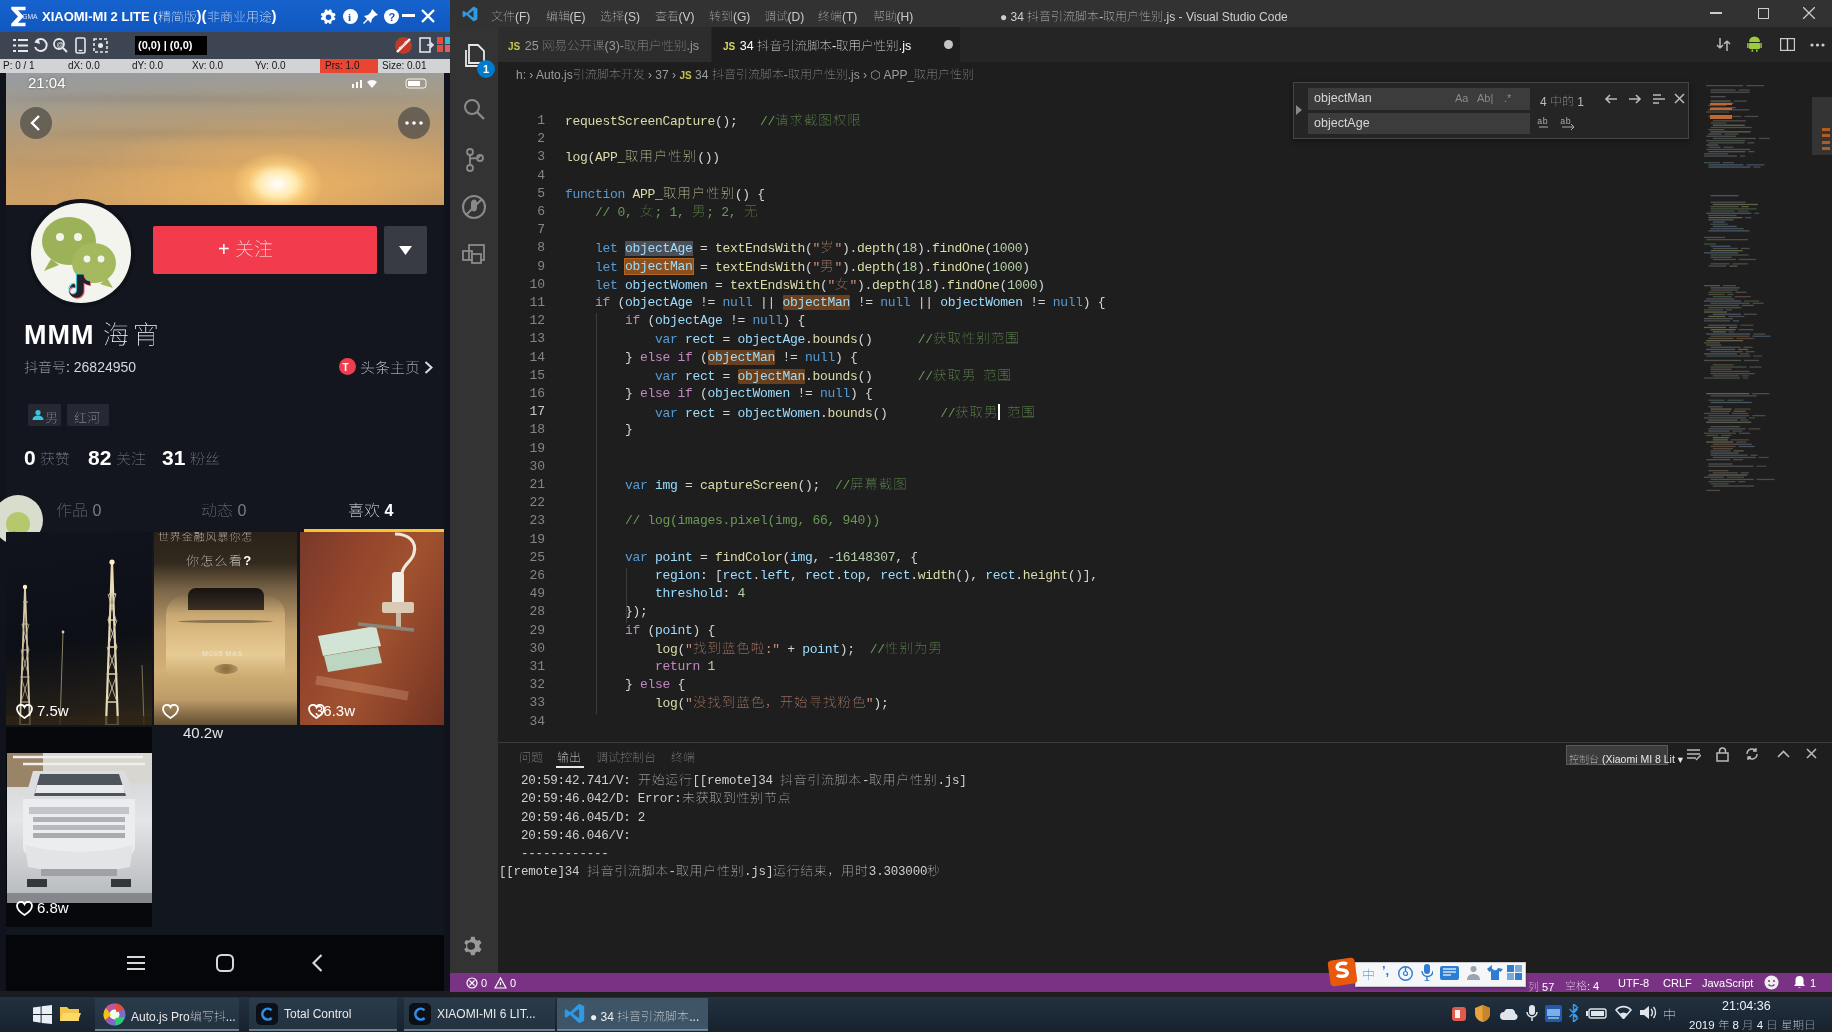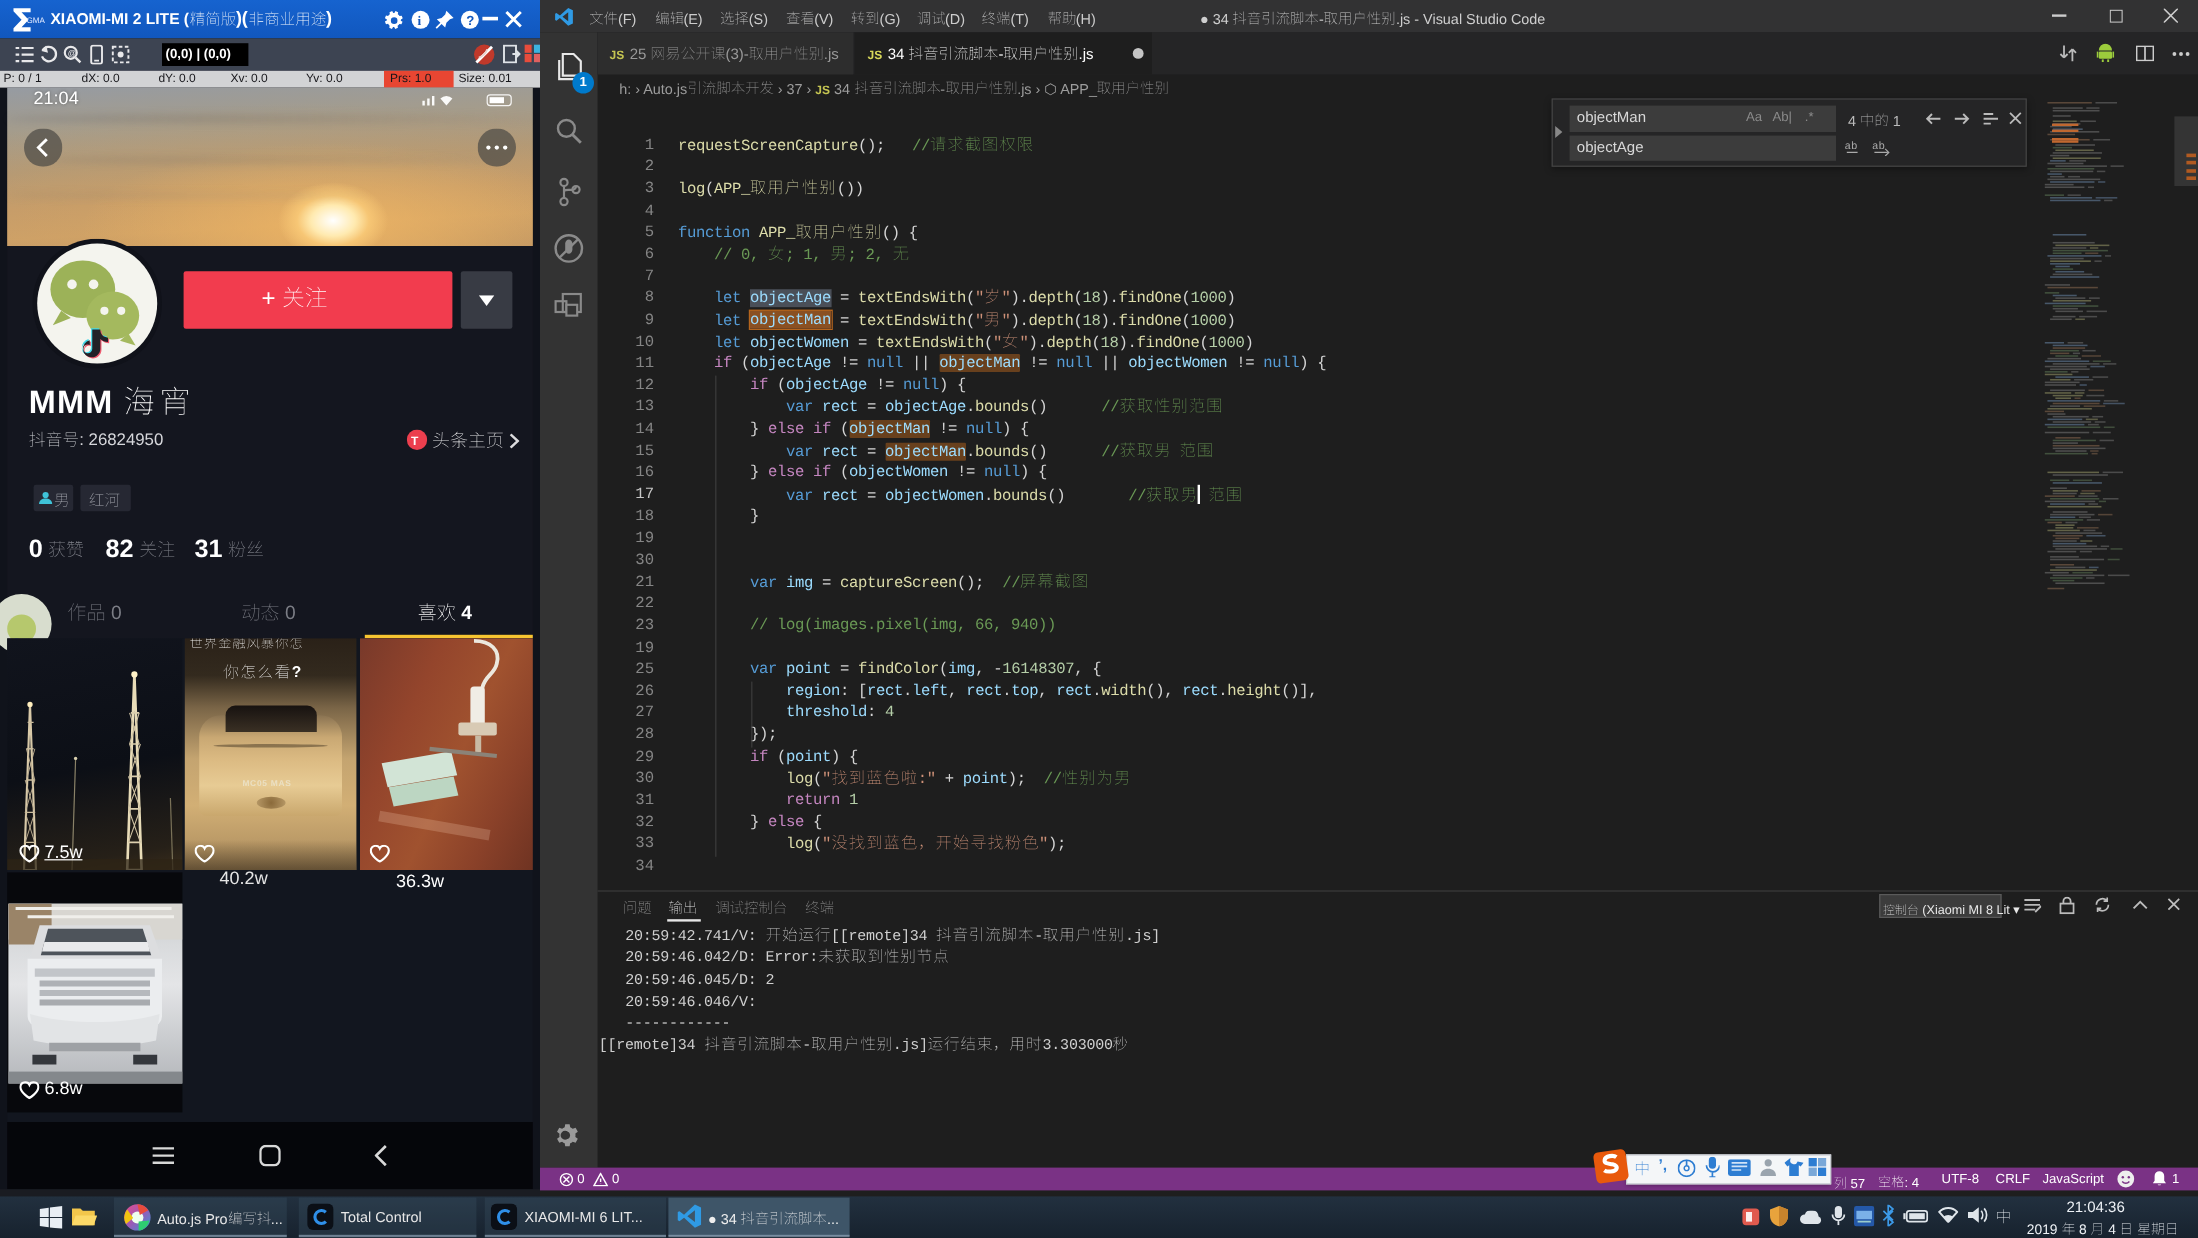--- a/index.html
+++ b/index.html
@@ -276,29 +276,29 @@
     <path d="M26 72h92v5H26z" fill="#b6b9bd"></path>
     <path d="M26 80h92v5H26z" fill="#a8abaf"></path>
     <path d="M18 92c32 9 78 9 108 0l-3 22c-32 7-70 7-102 0z" fill="#e2e4e6"></path>
     <path d="M34 116h76v7H34z" fill="#9ea1a5"></path>
     <path d="M20 126h20v8H20zM104 126h20v8h-20z" fill="#34373c"></path>
     <rect x="0" y="140" width="145" height="10" fill="#84888c"></rect>
   </svg>
 <svg class="ab" style="left:16px;top:704px" width="17" height="15" viewBox="0 0 17 15">
     <path d="M8.5 14S1 9.5 1 4.8C1 2.2 3 .8 5 .8c1.6 0 2.9.9 3.5 2.2C9.1 1.7 10.4.8 12 .8c2 0 4 1.4 4 4 0 4.7-7.5 9.2-7.5 9.2z" fill="none" stroke="#fff" stroke-width="1.8"></path>
   </svg>
-<div style="position:absolute;left:37px;top:702px;font:15px 'Liberation Sans',sans-serif;color:#fff;text-decoration:underline;">7.5w</div>
+<div style="position:absolute;left:37px;top:702px;font:15px 'Liberation Sans',sans-serif;color:#fff;">7.5w</div>
 <svg class="ab" style="left:162px;top:704px" width="17" height="15" viewBox="0 0 17 15">
     <path d="M8.5 14S1 9.5 1 4.8C1 2.2 3 .8 5 .8c1.6 0 2.9.9 3.5 2.2C9.1 1.7 10.4.8 12 .8c2 0 4 1.4 4 4 0 4.7-7.5 9.2-7.5 9.2z" fill="none" stroke="#fff" stroke-width="1.8"></path>
   </svg>
 <div style="position:absolute;left:183px;top:724px;font:15px 'Liberation Sans',sans-serif;color:#e5e5e5;">40.2w</div>
 <svg class="ab" style="left:308px;top:704px" width="17" height="15" viewBox="0 0 17 15">
     <path d="M8.5 14S1 9.5 1 4.8C1 2.2 3 .8 5 .8c1.6 0 2.9.9 3.5 2.2C9.1 1.7 10.4.8 12 .8c2 0 4 1.4 4 4 0 4.7-7.5 9.2-7.5 9.2z" fill="none" stroke="#fff" stroke-width="1.8"></path>
   </svg>
-<div style="position:absolute;left:330px;top:702px;font:15px 'Liberation Sans',sans-serif;color:#fff;margin-top:24px;">36.3w</div>
+<div style="position:absolute;left:315px;top:702px;font:15px 'Liberation Sans',sans-serif;color:#fff;">36.3w</div>
 <svg class="ab" style="left:16px;top:901px" width="17" height="15" viewBox="0 0 17 15">
     <path d="M8.5 14S1 9.5 1 4.8C1 2.2 3 .8 5 .8c1.6 0 2.9.9 3.5 2.2C9.1 1.7 10.4.8 12 .8c2 0 4 1.4 4 4 0 4.7-7.5 9.2-7.5 9.2z" fill="none" stroke="#fff" stroke-width="1.8"></path>
   </svg>
 <div style="position:absolute;left:37px;top:899px;font:15px 'Liberation Sans',sans-serif;color:#fff;">6.8w</div>
 <div style="position:absolute;left:6px;top:935px;width:438px;height:56px;background:#05060a;"></div>
 <svg class="ab" style="left:127px;top:955px" width="18" height="16">
     <path d="M0 2h18M0 8h18M0 14h18" stroke="#d8d8d8" stroke-width="2"></path>
   </svg>
 <svg class="ab" style="left:216px;top:954px" width="18" height="18">
     <rect x="1" y="1" width="16" height="16" rx="4.5" fill="none" stroke="#d8d8d8" stroke-width="2"></rect>
@@ -550,21 +550,21 @@
         <use href="#a5c4f" transform="translate(0.0 0.0) scale(0.1350)"></use>
         <use href="#a5e55" transform="translate(14.4 0.0) scale(0.1350)"></use>
         <use href="#a622a" transform="translate(28.9 0.0) scale(0.1350)"></use>
         <use href="#a56fe" transform="translate(43.3 0.0) scale(0.1350)"></use>
       </svg></span></div>
 <div class="ln" style="top:495.2px"><span class="num">22</span><span style="position:absolute;left:67px;top:0;white-space:pre"></span></div>
 <div class="ln" style="top:513.4px"><span class="num">23</span><span style="position:absolute;left:67px;top:0;white-space:pre"><span class="cm">        // log(images.pixel(img, 66, 940))</span></span></div>
 <div class="ln" style="top:531.6px"><span class="num">19</span><span style="position:absolute;left:67px;top:0;white-space:pre"></span></div>
 <div class="ln" style="top:549.8px"><span class="num">25</span><span style="position:absolute;left:67px;top:0;white-space:pre"><span class="pn">        </span><span class="k1">var </span><span class="vr">point</span><span class="pn"> = </span><span class="fn">findColor</span><span class="pn">(</span><span class="vr">img</span><span class="pn">, -</span><span class="nu">16148307</span><span class="pn">, {</span></span></div>
 <div class="ln" style="top:568.0px"><span class="num">26</span><span style="position:absolute;left:67px;top:0;white-space:pre"><span class="pn">            </span><span class="vr">region</span><span class="pn">: [</span><span class="vr">rect</span><span class="pn">.</span><span class="vr">left</span><span class="pn">, </span><span class="vr">rect</span><span class="pn">.</span><span class="vr">top</span><span class="pn">, </span><span class="vr">rect</span><span class="pn">.</span><span class="fn">width</span><span class="pn">(), </span><span class="vr">rect</span><span class="pn">.</span><span class="fn">height</span><span class="pn">()],</span></span></div>
-<div class="ln" style="top:586.2px"><span class="num">27</span><span style="position:absolute;left:67px;top:0;white-space:pre"><span class="pn">            </span><span class="vr">threshold</span><span class="pn">: </span><span class="nu">4</span></span></div>
+<div class="ln" style="top:586.2px"><span class="num">49</span><span style="position:absolute;left:67px;top:0;white-space:pre"><span class="pn">            </span><span class="vr">threshold</span><span class="pn">: </span><span class="nu">4</span></span></div>
 <div class="ln" style="top:604.4px"><span class="num">28</span><span style="position:absolute;left:67px;top:0;white-space:pre"><span class="pn">        });</span></span></div>
 <div class="ln" style="top:622.6px"><span class="num">29</span><span style="position:absolute;left:67px;top:0;white-space:pre"><span class="pn">        </span><span class="k2">if </span><span class="pn">(</span><span class="vr">point</span><span class="pn">) {</span></span></div>
 <div class="ln" style="top:640.8px"><span class="num">30</span><span style="position:absolute;left:67px;top:0;white-space:pre"><span class="pn">            </span><span class="fn">log</span><span class="pn">(</span><span class="st">"</span><svg style="width:72.2px;height:13.5px;vertical-align:-1.62px;overflow:visible;fill:#ce9178">
         <use href="#a627e" transform="translate(0.0 0.0) scale(0.1350)"></use>
         <use href="#a5230" transform="translate(14.4 0.0) scale(0.1350)"></use>
         <use href="#a84dd" transform="translate(28.9 0.0) scale(0.1350)"></use>
         <use href="#a8272" transform="translate(43.3 0.0) scale(0.1350)"></use>
         <use href="#a5566" transform="translate(57.8 0.0) scale(0.1350)"></use>
       </svg><span class="st">:"</span><span class="pn"> + </span><span class="vr">point</span><span class="pn">);  </span><span class="cm">//</span><svg style="width:57.8px;height:13.5px;vertical-align:-1.62px;overflow:visible;fill:#6a9955">
         <use href="#a6027" transform="translate(0.0 0.0) scale(0.1350)"></use>

